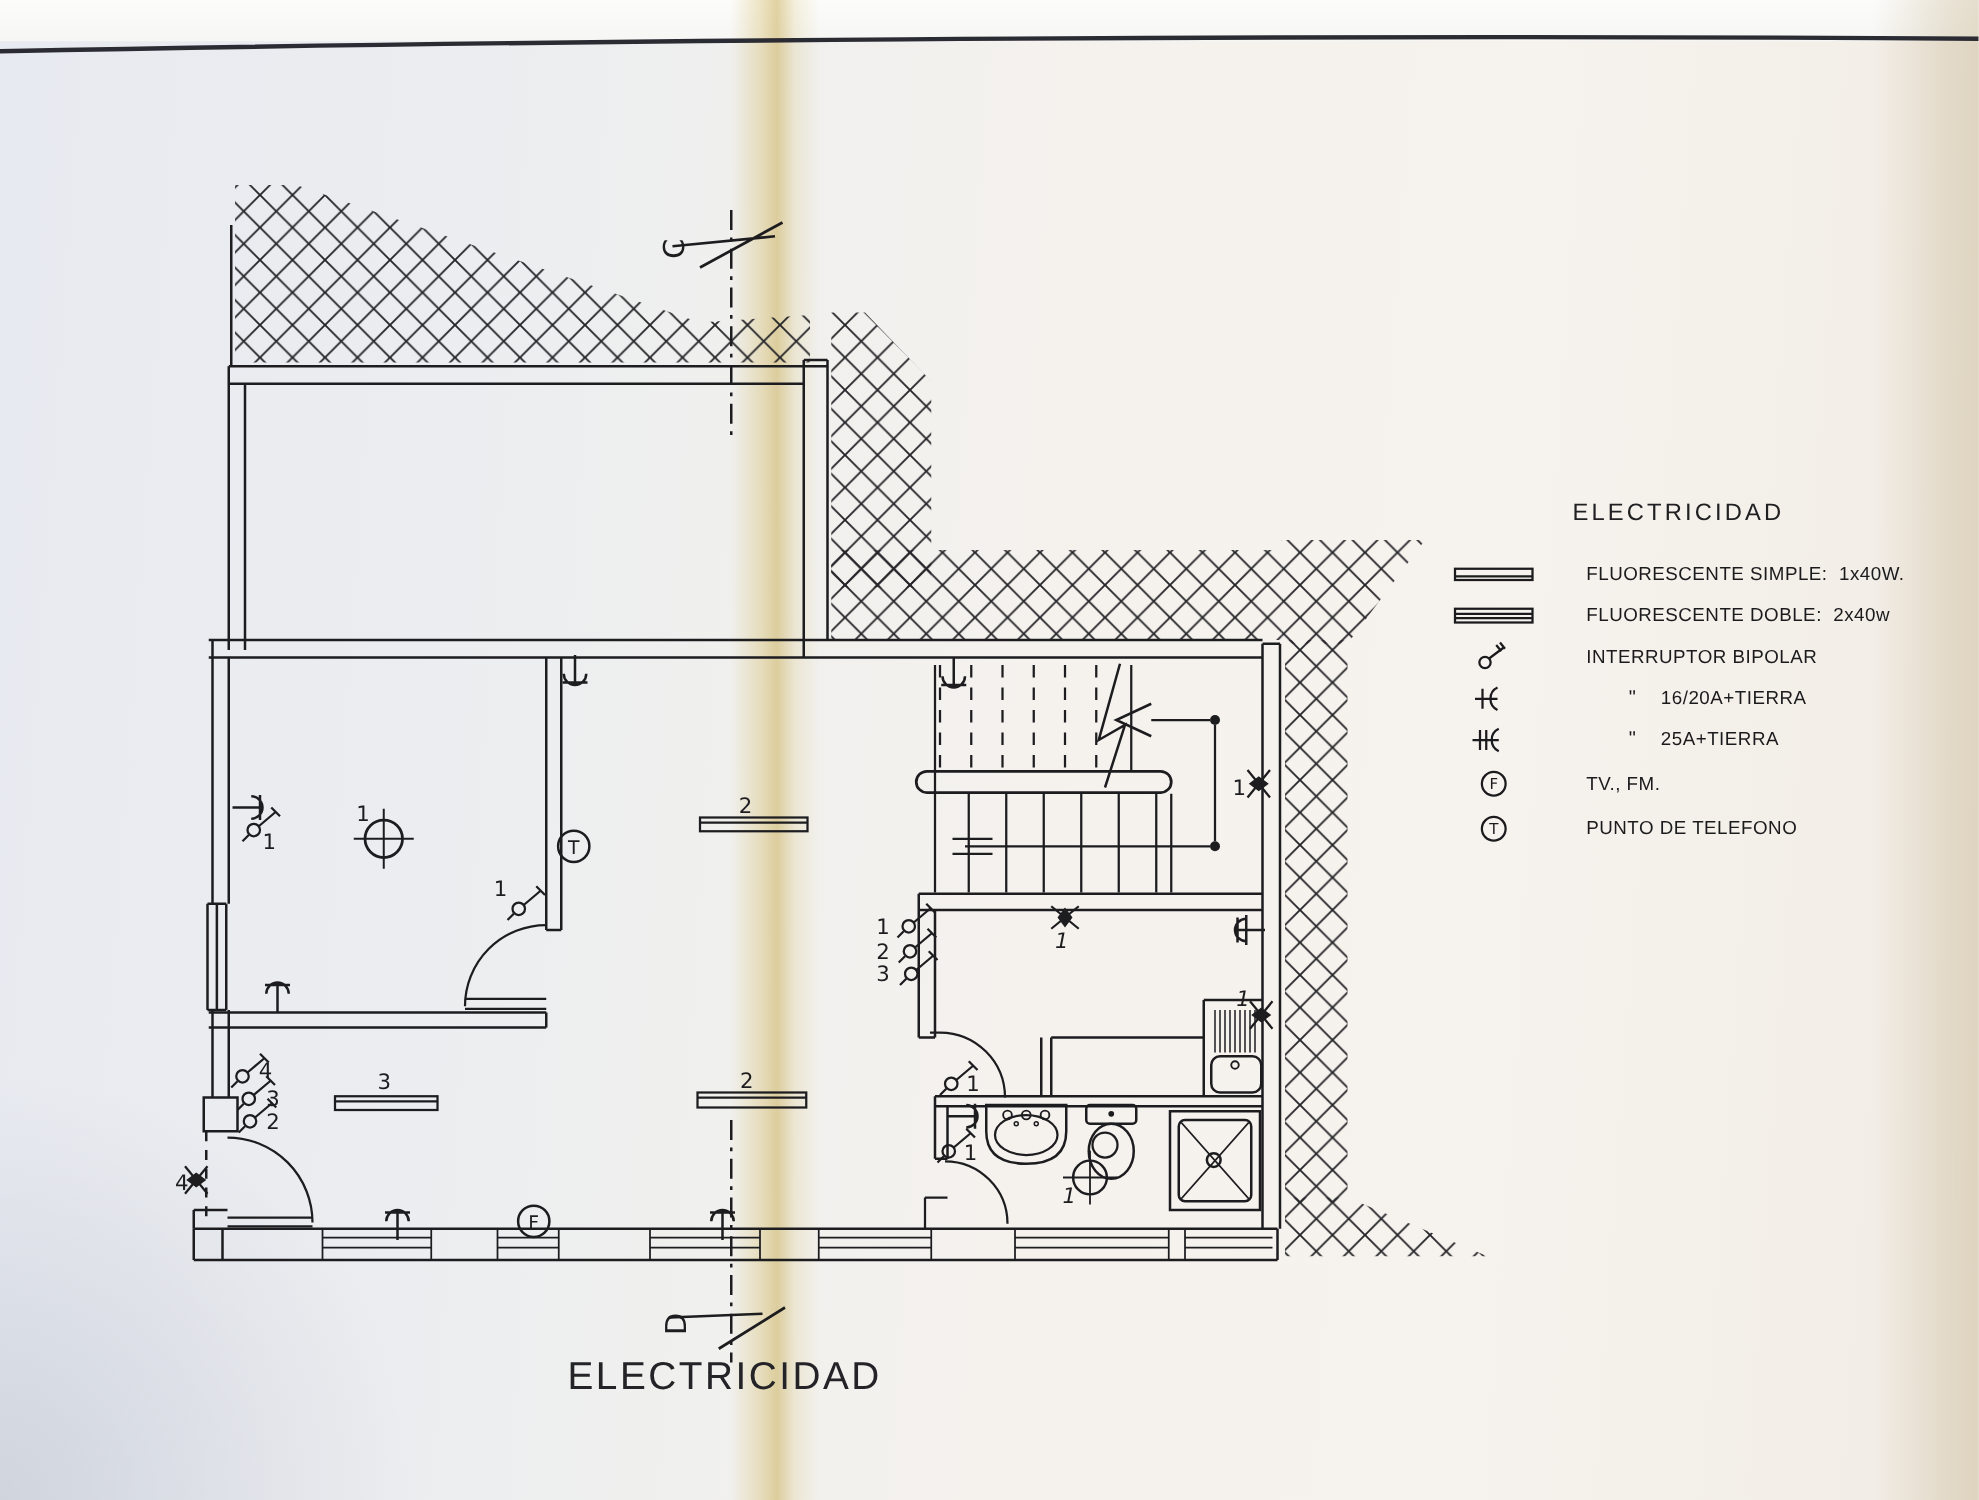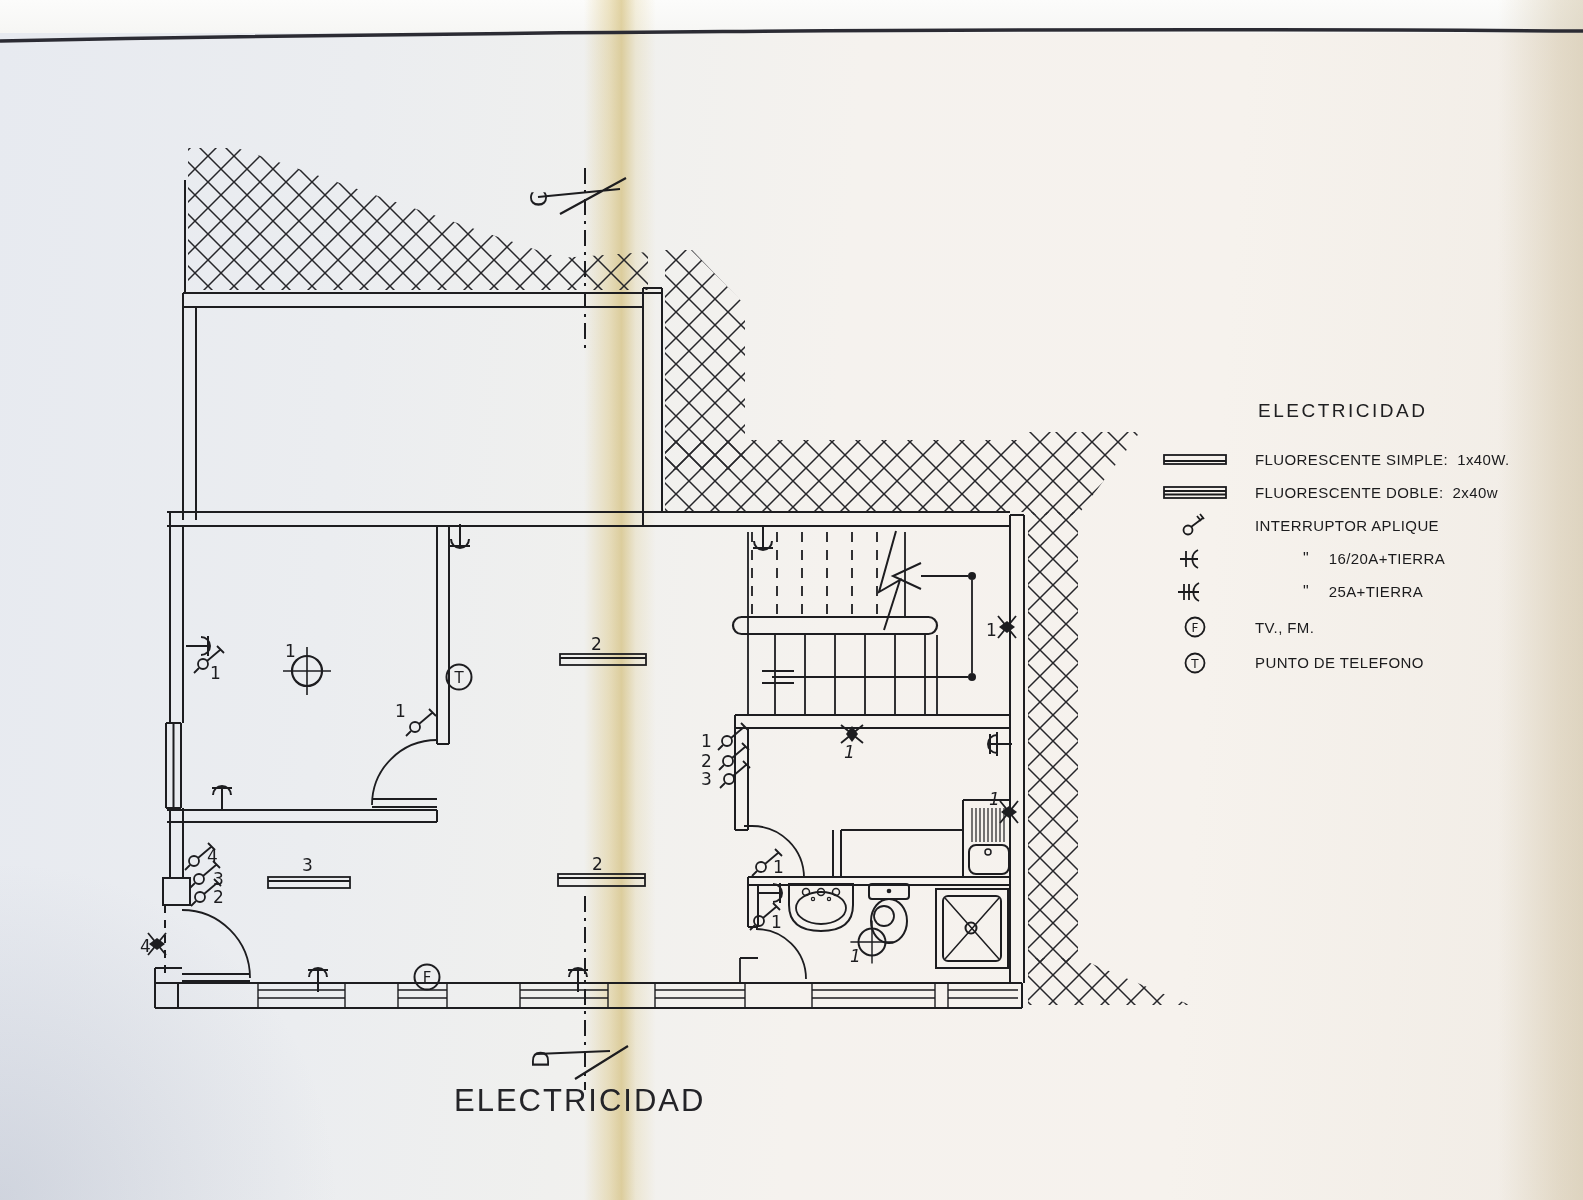--- a/index.html
+++ b/index.html
@@ -15,21 +15,21 @@
     background:linear-gradient(90deg,rgba(200,182,145,0),rgba(196,178,138,.33) 70%,rgba(190,172,130,.38));}
   .corner-shade{position:absolute;inset:0;
     background:radial-gradient(circle at 0% 100%,rgba(135,145,168,.25),rgba(135,145,168,0) 17%);}
   svg.plan{position:absolute;left:0;top:0;}
   .legend{position:absolute;left:1145px;top:400px;width:438px;color:#1c1c1e;}
   .legend-title{font-size:19px;letter-spacing:2.5px;margin-left:113px;margin-bottom:21px;
     color:#202022;}
   .legend-row{display:flex;align-items:center;height:33px;}
   .legend-row.tall{height:38px;}
   .legend-icon{width:104px;display:flex;justify-content:center;align-items:center;flex:0 0 104px;}
-  .legend-label{font-size:15px;letter-spacing:.4px;color:#1b1b1d;white-space:pre;margin-left:6px;}
+  .legend-label{font-size:15px;letter-spacing:.4px;color:#1b1b1d;white-space:pre;margin-left:20px;}
   .ditto-mark{font-size:16px;margin-left:54px;color:#1b1b1d;}
   .ditto-label{margin-left:20px;}
   .plan-title{position:absolute;left:454px;top:1083px;font-size:31px;letter-spacing:2px;
     color:#242428;}
   .licon{stroke:#1b1b1d;fill:none;stroke-width:1.8;}
 </style>
 </head>
 <body>
 
 <div class="paper"></div>
@@ -279,21 +279,21 @@
   </div>
   <div class="legend-row">
     <span class="legend-icon">
       <svg width="70" height="26" viewBox="0 0 70 26">
           <g class="licon">
             <circle cx="26" cy="17" r="4.5"></circle>
             <path d="M29,14 L41,5 M35,3 L39,8 M38,1 L42,6"></path>
           </g>
         </svg>
     </span>
-    <span class="legend-label">INTERRUPTOR APLIQUE</span>
+    <span class="legend-label">INTERRUPTOR BIPOLAR</span>
   </div>
   <div class="legend-row">
     <span class="legend-icon">
       <svg width="70" height="24" viewBox="0 0 70 24">
           <g class="licon">
             <path d="M24,4 V20 M18,12 H36 M36,3 A10,10 0 0 0 36,21"></path>
           </g>
         </svg>
     </span>
     <span class="ditto-mark">"</span>

